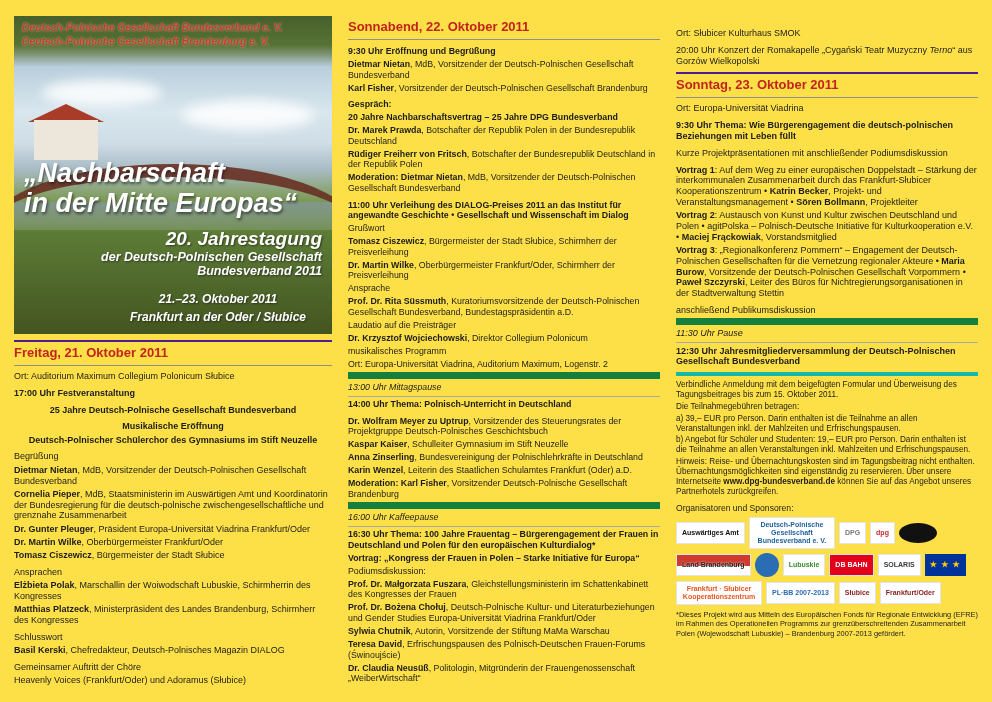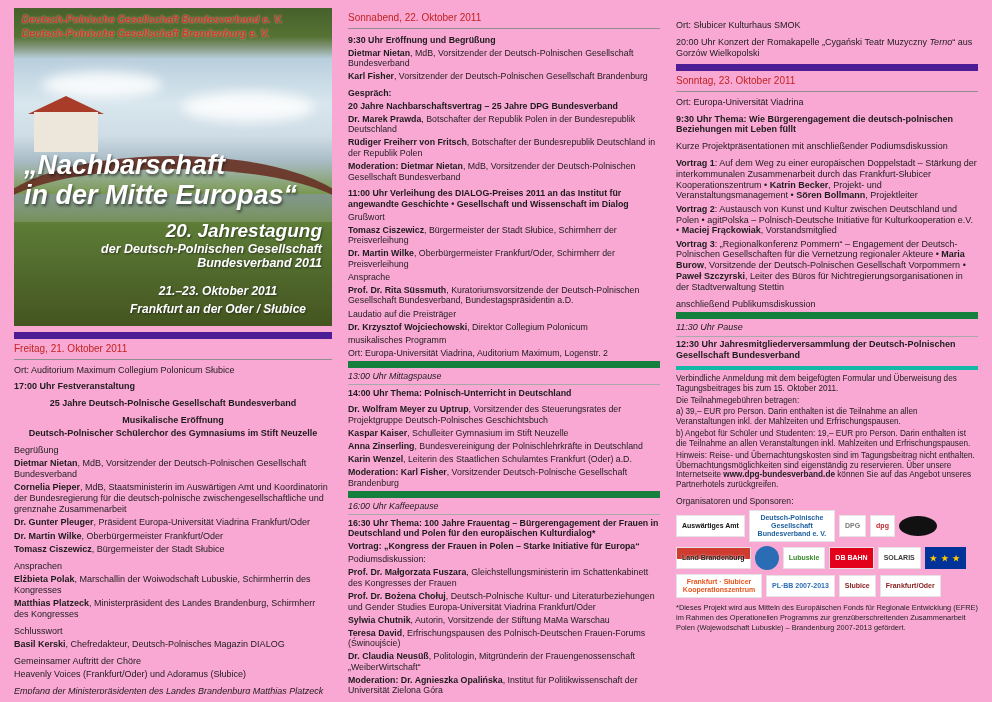--- a/index.html
+++ b/index.html
@@ -1,27 +1,27 @@
 <!DOCTYPE html>
 <html><head>
 <meta charset="utf-8">
 <title>Nachbarschaft in der Mitte Europas – Programm</title>
 <style>
   *{box-sizing:border-box;}
   html,body{margin:0;padding:0;background:#e8e8e8;}
   body{font-family:"Liberation Sans",sans-serif;color:#1c1c1c;}
-  .page{width:992px;height:702px;background:#f9a8d4;display:flex;gap:16px;padding:8px 14px;overflow:hidden;margin:0 auto;}
+  .page{width:992px;height:702px;background:#fde047;display:flex;gap:16px;padding:16px 14px;overflow:hidden;margin:0 auto;}
   .col{overflow:hidden;height:100%;}
   .col-left{flex:0 0 318px;}
   .col-mid{flex:0 0 312px;font-size:8.8px;}
   .col-right{flex:1 1 auto;font-size:9px;margin-top:12px;}
 
   
-  .day{color:#c2231f;font-size:10px;font-weight:normal;line-height:1.15;margin:0 0 5px;padding:4px 0;border-bottom:1px solid #8f8f8f;}
-  .topline{border-top:7px solid #4c1d95;margin-top:6px;}
+  .day{color:#c2231f;font-size:13px;font-weight:bold;line-height:1.15;margin:0 0 5px;padding:4px 0;border-bottom:1px solid #8f8f8f;}
+  .topline{border-top:2px solid #4c1d95;margin-top:6px;}
 
   
   .entries p{margin:0 0 2.5px;line-height:1.2;}
   .col-left .entries{font-size:9px;}
   .p-bold{font-weight:bold;}
   .p-center{text-align:center;font-weight:bold;}
   .p-italic{font-style:italic;}
   .p-time{font-style:italic;border-top:7px solid #15803d;border-bottom:1px solid #a9a9a9;padding:3px 0;margin:4px 0 4px;}
   .mt{margin-top:6px !important;}
 

